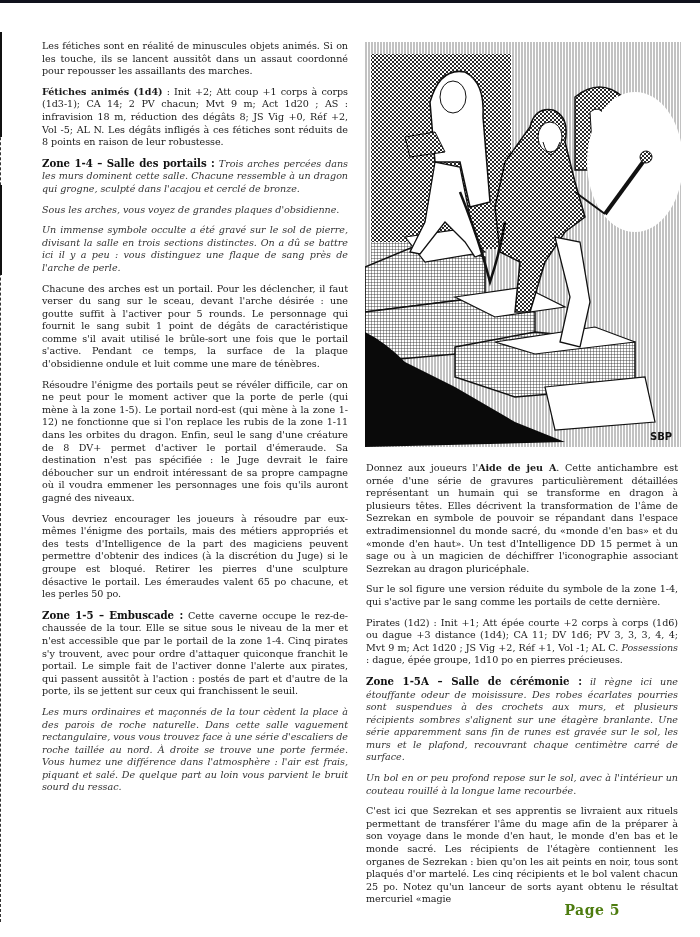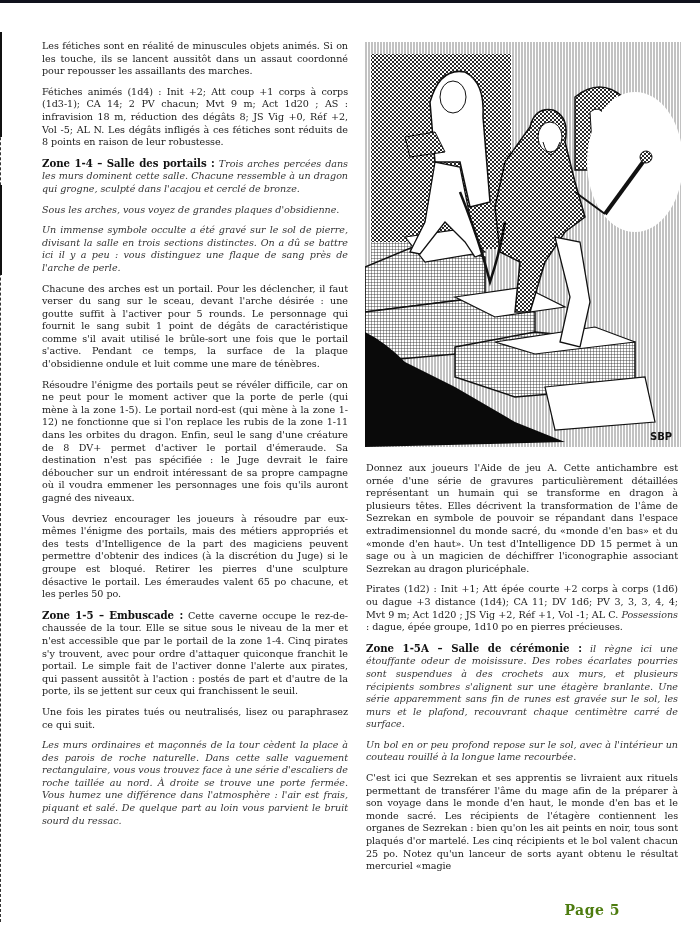--- a/index.html
+++ b/index.html
@@ -9,21 +9,21 @@
   .left-edge { position:absolute; left:0; top:32px; width:2px; height:890px;
                border-left:1px dashed #333; }
   .left-edge-solid { position:absolute; left:0; width:2px; background:#111; }
   .col { position:absolute; font-size:9.6px; line-height:12.6px; text-align:justify;
          hyphens:auto; letter-spacing:-0.05px; }
   .col-left { left:42px; top:40px; width:306px; }
   .col-right { left:366px; top:462px; width:312px; }
   .col p { margin:0 0 8px 0; }
   .it { font-style:italic; color:#333; }
   .hd { font-weight:bold; font-family:"DejaVu Serif", serif; font-size:10.2px; color:#111; }
-  .b { font-weight:normal; }
+  .b { font-weight:bold; }
   .illustration { position:absolute; left:365px; top:42px; width:316px; height:405px;
                   background:#c2410c; overflow:hidden; }
   .page-num { position:absolute; right:80px; top:902px; font-size:14px; font-weight:bold;
               font-family:"DejaVu Serif", serif; color:#4d7c0f; letter-spacing:0.5px; }
   .bottom-bar { position:absolute; left:0; top:930px; width:700px; height:6px; overflow:hidden; }
 </style>
 </head>
 <body>
 
 <div class="top-bar"></div>
@@ -34,21 +34,20 @@
 <div class="col col-left">
   <p>Les fétiches sont en réalité de minuscules objets animés. Si on les touche, ils se lancent aussitôt dans un assaut coordonné pour repousser les assaillants des marches.</p>
   <p><span class="b">Fétiches animés (1d4)</span><span> : Init +2; Att coup +1 corps à corps (1d3-1); CA 14; 2 PV chacun; Mvt 9 m; Act 1d20 ; AS : infravision 18 m, réduction des dégâts 8; JS Vig +0, Réf +2, Vol -5; AL N. Les dégâts infligés à ces fétiches sont réduits de 8 points en raison de leur robustesse.</span></p>
   <p><span class="hd">Zone 1-4 – Salle des portails :</span><span class="it"> Trois arches percées dans les murs dominent cette salle. Chacune ressemble à un dragon qui grogne, sculpté dans l'acajou et cerclé de bronze.</span></p>
   <p class="it">Sous les arches, vous voyez de grandes plaques d'obsidienne.</p>
   <p class="it">Un immense symbole occulte a été gravé sur le sol de pierre, divisant la salle en trois sections distinctes. On a dû se battre ici il y a peu : vous distinguez une flaque de sang près de l'arche de perle.</p>
   <p>Chacune des arches est un portail. Pour les déclencher, il faut verser du sang sur le sceau, devant l'arche désirée : une goutte suffit à l'activer pour 5 rounds. Le personnage qui fournit le sang subit 1 point de dégâts de caractéristique comme s'il avait utilisé le brûle-sort une fois que le portail s'active. Pendant ce temps, la surface de la plaque d'obsidienne ondule et luit comme une mare de ténèbres.</p>
   <p>Résoudre l'énigme des portails peut se révéler difficile, car on ne peut pour le moment activer que la porte de perle (qui mène à la zone 1-5). Le portail nord-est (qui mène à la zone 1-12) ne fonctionne que si l'on replace les rubis de la zone 1-11 dans les orbites du dragon. Enfin, seul le sang d'une créature de 8 DV+ permet d'activer le portail d'émeraude. Sa destination n'est pas spécifiée : le Juge devrait le faire déboucher sur un endroit intéressant de sa propre campagne où il voudra emmener les personnages une fois qu'ils auront gagné des niveaux.</p>
   <p>Vous devriez encourager les joueurs à résoudre par eux-mêmes l'énigme des portails, mais des métiers appropriés et des tests d'Intelligence de la part des magiciens peuvent permettre d'obtenir des indices (à la discrétion du Juge) si le groupe est bloqué. Retirer les pierres d'une sculpture désactive le portail. Les émeraudes valent 65 po chacune, et les perles 50 po.</p>
   <p><span class="hd">Zone 1-5 – Embuscade :</span><span> Cette caverne occupe le rez-de-chaussée de la tour. Elle se situe sous le niveau de la mer et n'est accessible que par le portail de la zone 1-4. Cinq pirates s'y trouvent, avec pour ordre d'attaquer quiconque franchit le portail. Le simple fait de l'activer donne l'alerte aux pirates, qui passent aussitôt à l'action : postés de part et d'autre de la porte, ils se jettent sur ceux qui franchissent le seuil.</span></p>
-  <p>Une fois les pirates tués ou neutralisés, lisez ou paraphrasez ce qui suit.</p>
   <p class="it">Les murs ordinaires et maçonnés de la tour cèdent la place à des parois de roche naturelle. Dans cette salle vaguement rectangulaire, vous vous trouvez face à une série d'escaliers de roche taillée au nord. À droite se trouve une porte fermée. Vous humez une différence dans l'atmosphère : l'air est frais, piquant et salé. De quelque part au loin vous parvient le bruit sourd du ressac.</p>
 </div>
 
 <div class="illustration">
   <svg width="316" height="405" viewBox="0 0 316 405" xmlns="http://www.w3.org/2000/svg">
     <defs>
       <pattern id="cross" width="4" height="4" patternUnits="userSpaceOnUse">
         <rect width="4" height="4" fill="#fff"></rect>
         <path d="M0 0L4 4M4 0L0 4" stroke="#111" stroke-width="0.9"></path>
       </pattern>
@@ -96,20 +95,21 @@
     <circle cx="281" cy="115" r="6" fill="url(#cross)" stroke="#111" stroke-width="1"></circle>
 
     <path d="M95 150 Q115 200 125 240 Q135 210 140 180" fill="none" stroke="#111" stroke-width="2.5"></path>
 
     <text x="285" y="398" font-family="DejaVu Sans, sans-serif" font-size="10" font-weight="bold" fill="#111">SBP</text>
   </svg>
 </div>
 
 <div class="col col-right">
   <p><span>Donnez aux joueurs l'</span><span class="b">Aide de jeu A</span><span>. Cette antichambre est ornée d'une série de gravures particulièrement détaillées représentant un humain qui se transforme en dragon à plusieurs têtes. Elles décrivent la transformation de l'âme de Sezrekan en symbole de pouvoir se répandant dans l'espace extradimensionnel du monde sacré, du «monde d'en bas» et du «monde d'en haut». Un test d'Intelligence DD 15 permet à un sage ou à un magicien de déchiffrer l'iconographie associant Sezrekan au dragon pluricéphale.</span></p>
+  <p>Sur le sol figure une version réduite du symbole de la zone 1-4, qui s'active par le sang comme les portails de cette dernière.</p>
   <p><span>Pirates (1d2)</span><span> : Init +1; Att épée courte +2 corps à corps (1d6) ou dague +3 distance (1d4); CA 11; DV 1d6; PV 3, 3, 3, 4, 4; Mvt 9 m; Act 1d20 ; JS Vig +2, Réf +1, Vol -1; AL C. </span><span class="it">Possessions</span><span> : dague, épée groupe, 1d10 po en pierres précieuses.</span></p>
   <p><span class="hd">Zone 1-5A – Salle de cérémonie :</span><span class="it"> il règne ici une étouffante odeur de moisissure. Des robes écarlates pourries sont suspendues à des crochets aux murs, et plusieurs récipients sombres s'alignent sur une étagère branlante. Une série apparemment sans fin de runes est gravée sur le sol, les murs et le plafond, recouvrant chaque centimètre carré de surface.</span></p>
   <p class="it">Un bol en or peu profond repose sur le sol, avec à l'intérieur un couteau rouillé à la longue lame recourbée.</p>
   <p>C'est ici que Sezrekan et ses apprentis se livraient aux rituels permettant de transférer l'âme du mage afin de la préparer à son voyage dans le monde d'en haut, le monde d'en bas et le monde sacré. Les récipients de l'étagère contiennent les organes de Sezrekan : bien qu'on les ait peints en noir, tous sont plaqués d'or martelé. Les cinq récipients et le bol valent chacun 25 po. Notez qu'un lanceur de sorts ayant obtenu le résultat mercuriel «magie</p>
 </div>
 
 <div class="page-num">Page 5</div>
 
 <div class="bottom-bar">
   

